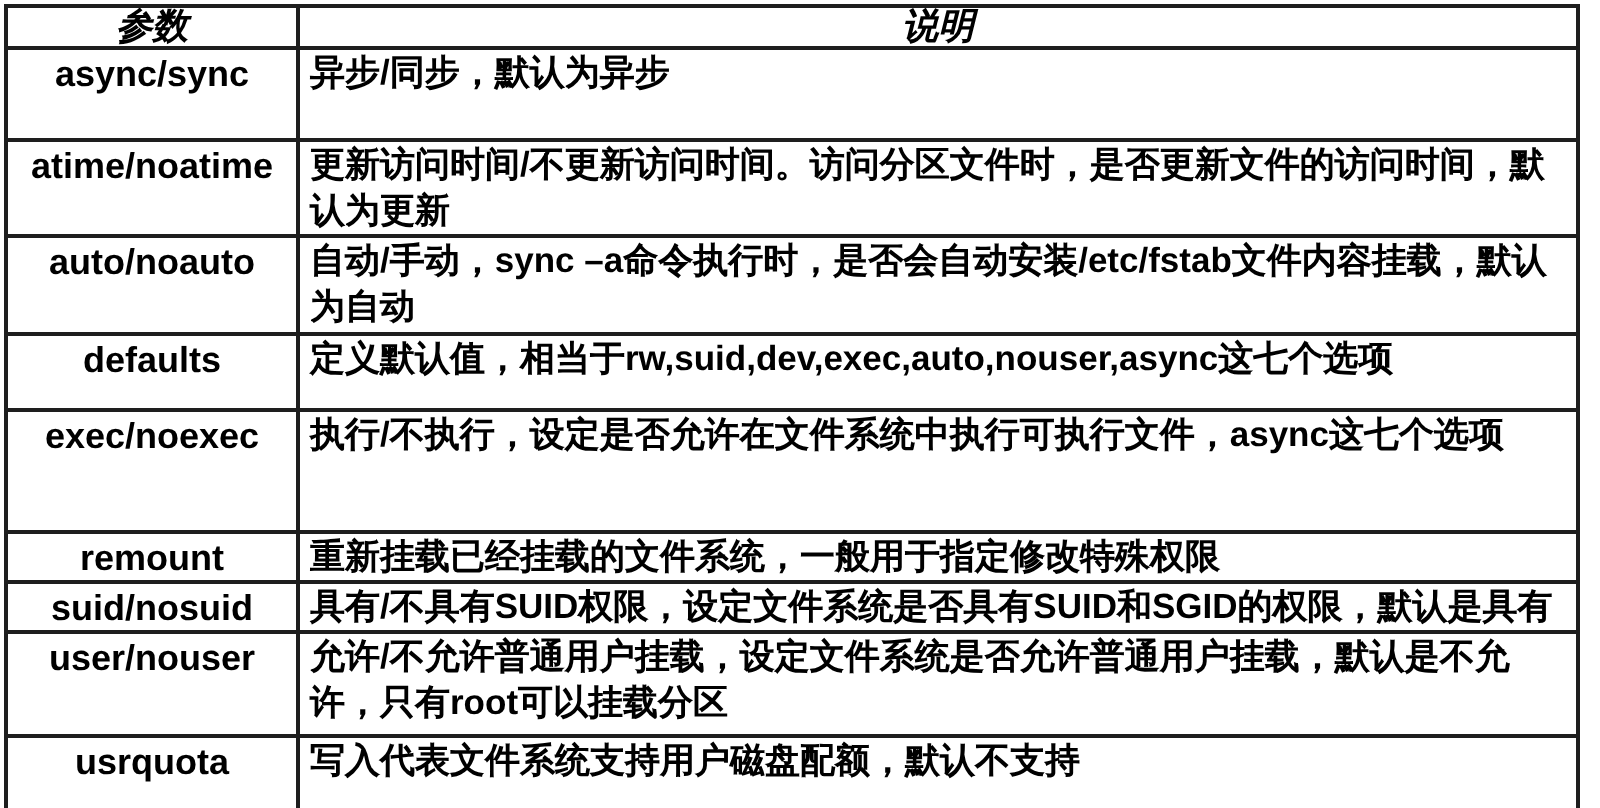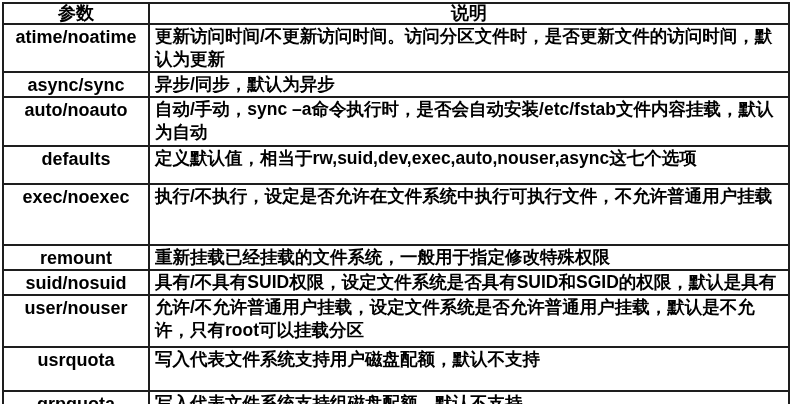--- a/index.html
+++ b/index.html
@@ -27,20 +27,21 @@
   table.mount-table th,
   table.mount-table td {
     border: 2px solid var(--border-color);
     font-weight: 700;
     color: var(--text-color);
     vertical-align: top;
     overflow: hidden;
   }
   table.mount-table thead tr {
     height: 19px;
+    font-style: italic;
   }
   table.mount-table th {
     font-size: 18px;
     line-height: 19px;
     padding: 0;
     text-align: center;
   }
   td.param-cell {
     text-align: center;
     font-size: 18px;
@@ -76,38 +77,38 @@
     <col>
   </colgroup>
   <thead>
     <tr>
       <th>参数</th>
       <th>说明</th>
     </tr>
   </thead>
   <tbody>
       <tr>
+        <td class="param-cell">async/sync</td>
+        <td class="desc-cell">异步/同步，默认为异步</td>
+      </tr>
+      <tr>
         <td class="param-cell">atime/noatime</td>
         <td class="desc-cell">更新访问时间/不更新访问时间。访问分区文件时，是否更新文件的访问时间，默认为更新</td>
-      </tr>
-      <tr>
-        <td class="param-cell">async/sync</td>
-        <td class="desc-cell">异步/同步，默认为异步</td>
       </tr>
       <tr>
         <td class="param-cell">auto/noauto</td>
         <td class="desc-cell">自动/手动，sync –a命令执行时，是否会自动安装/etc/fstab文件内容挂载，默认为自动</td>
       </tr>
       <tr>
         <td class="param-cell">defaults</td>
         <td class="desc-cell">定义默认值，相当于rw,suid,dev,exec,auto,nouser,async这七个选项</td>
       </tr>
       <tr>
         <td class="param-cell">exec/noexec</td>
-        <td class="desc-cell">执行/不执行，设定是否允许在文件系统中执行可执行文件，不允许普通用户挂载</td>
+        <td class="desc-cell">执行/不执行，设定是否允许在文件系统中执行可执行文件，async这七个选项</td>
       </tr>
       <tr>
         <td class="param-cell">remount</td>
         <td class="desc-cell">重新挂载已经挂载的文件系统，一般用于指定修改特殊权限</td>
       </tr>
       <tr>
         <td class="param-cell">suid/nosuid</td>
         <td class="desc-cell">具有/不具有SUID权限，设定文件系统是否具有SUID和SGID的权限，默认是具有</td>
       </tr>
       <tr>

